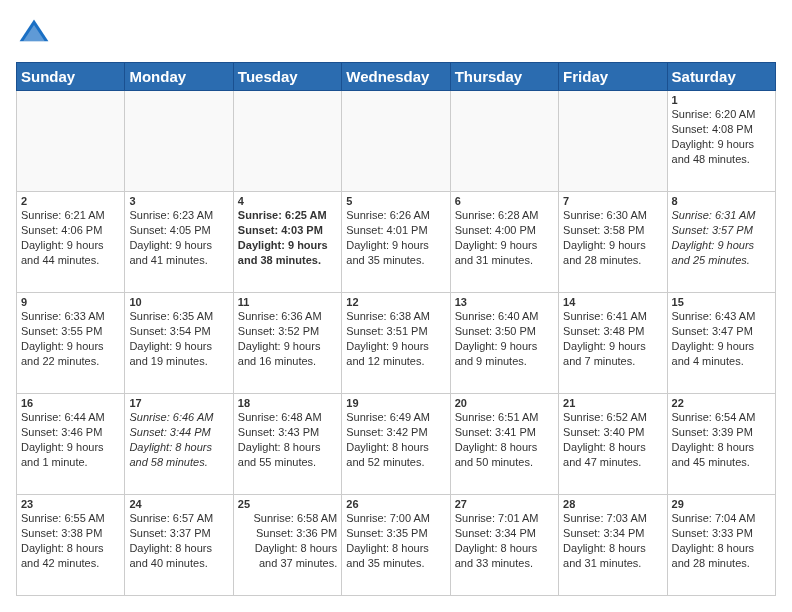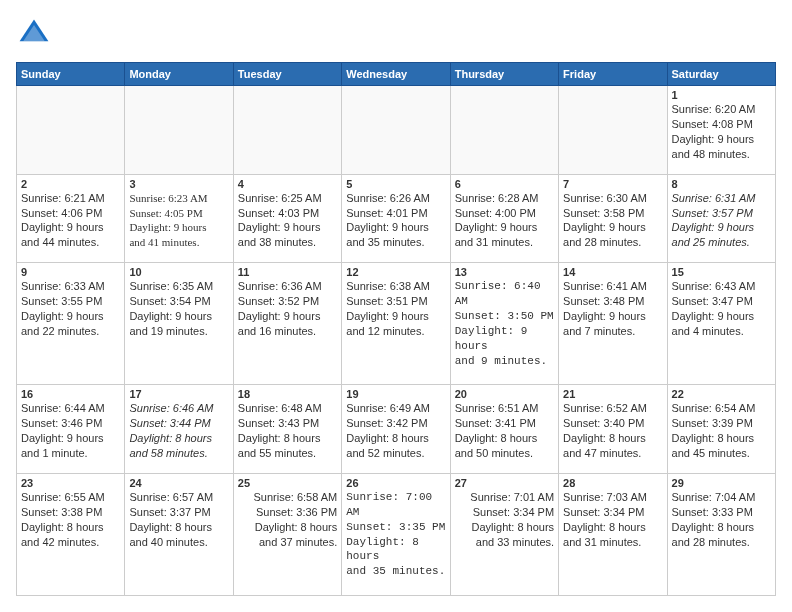--- a/index.html
+++ b/index.html
@@ -57,21 +57,21 @@
     .calendar {
       flex: 1;
       border: 1px solid #ccc;
       border-collapse: collapse;
       width: 100%;
       table-layout: fixed;
     }
     .calendar th {
       background-color: #2b6cb0;
       color: #fff;
-      font-size: 11px;
+      font-size: 15px;
       font-weight: bold;
       padding: 5px 4px;
       text-align: left;
       border: 1px solid #1a5090;
     }
     .calendar td {
       border: 1px solid #ccc;
       vertical-align: top;
       padding: 3px 4px;
       font-size: 9px;
@@ -149,28 +149,28 @@
         <tr>
           <td>
             <span class="day-number">2</span>
             <div class="day-info" style="white-space: pre-line;">Sunrise: 6:21 AM
 Sunset: 4:06 PM
 Daylight: 9 hours
 and 44 minutes.</div>
           </td>
           <td>
             <span class="day-number">3</span>
-            <div class="day-info" style="white-space: pre-line; font-family: Liberation Serif, serif;">Sunrise: 6:23 AM
+            <div class="day-info" style="white-space: pre-line;">Sunrise: 6:23 AM
 Sunset: 4:05 PM
 Daylight: 9 hours
 and 41 minutes.</div>
           </td>
           <td>
             <span class="day-number">4</span>
-            <div class="day-info" style="white-space: pre-line;">Sunrise: 6:25 AM
+            <div class="day-info" style="white-space: pre-line; font-weight: bold;">Sunrise: 6:25 AM
 Sunset: 4:03 PM
 Daylight: 9 hours
 and 38 minutes.</div>
           </td>
           <td>
             <span class="day-number">5</span>
             <div class="day-info" style="white-space: pre-line;">Sunrise: 6:26 AM
 Sunset: 4:01 PM
 Daylight: 9 hours
 and 35 minutes.</div>
@@ -221,21 +221,21 @@
           </td>
           <td>
             <span class="day-number">12</span>
             <div class="day-info" style="white-space: pre-line;">Sunrise: 6:38 AM
 Sunset: 3:51 PM
 Daylight: 9 hours
 and 12 minutes.</div>
           </td>
           <td>
             <span class="day-number">13</span>
-            <div class="day-info" style="white-space: pre-line; font-family: Liberation Mono, monospace;">Sunrise: 6:40 AM
+            <div class="day-info" style="white-space: pre-line;">Sunrise: 6:40 AM
 Sunset: 3:50 PM
 Daylight: 9 hours
 and 9 minutes.</div>
           </td>
           <td>
             <span class="day-number">14</span>
             <div class="day-info" style="white-space: pre-line;">Sunrise: 6:41 AM
 Sunset: 3:48 PM
 Daylight: 9 hours
 and 7 minutes.</div>
@@ -316,28 +316,28 @@
           </td>
           <td>
             <span class="day-number">25</span>
             <div class="day-info" style="white-space: pre-line; text-align: right;">Sunrise: 6:58 AM
 Sunset: 3:36 PM
 Daylight: 8 hours
 and 37 minutes.</div>
           </td>
           <td>
             <span class="day-number">26</span>
-            <div class="day-info" style="white-space: pre-line; font-family: Liberation Mono, monospace;">Sunrise: 7:00 AM
+            <div class="day-info" style="white-space: pre-line;">Sunrise: 7:00 AM
 Sunset: 3:35 PM
 Daylight: 8 hours
 and 35 minutes.</div>
           </td>
           <td>
             <span class="day-number">27</span>
-            <div class="day-info" style="white-space: pre-line; text-align: right;">Sunrise: 7:01 AM
+            <div class="day-info" style="white-space: pre-line;">Sunrise: 7:01 AM
 Sunset: 3:34 PM
 Daylight: 8 hours
 and 33 minutes.</div>
           </td>
           <td>
             <span class="day-number">28</span>
             <div class="day-info" style="white-space: pre-line;">Sunrise: 7:03 AM
 Sunset: 3:34 PM
 Daylight: 8 hours
 and 31 minutes.</div>

